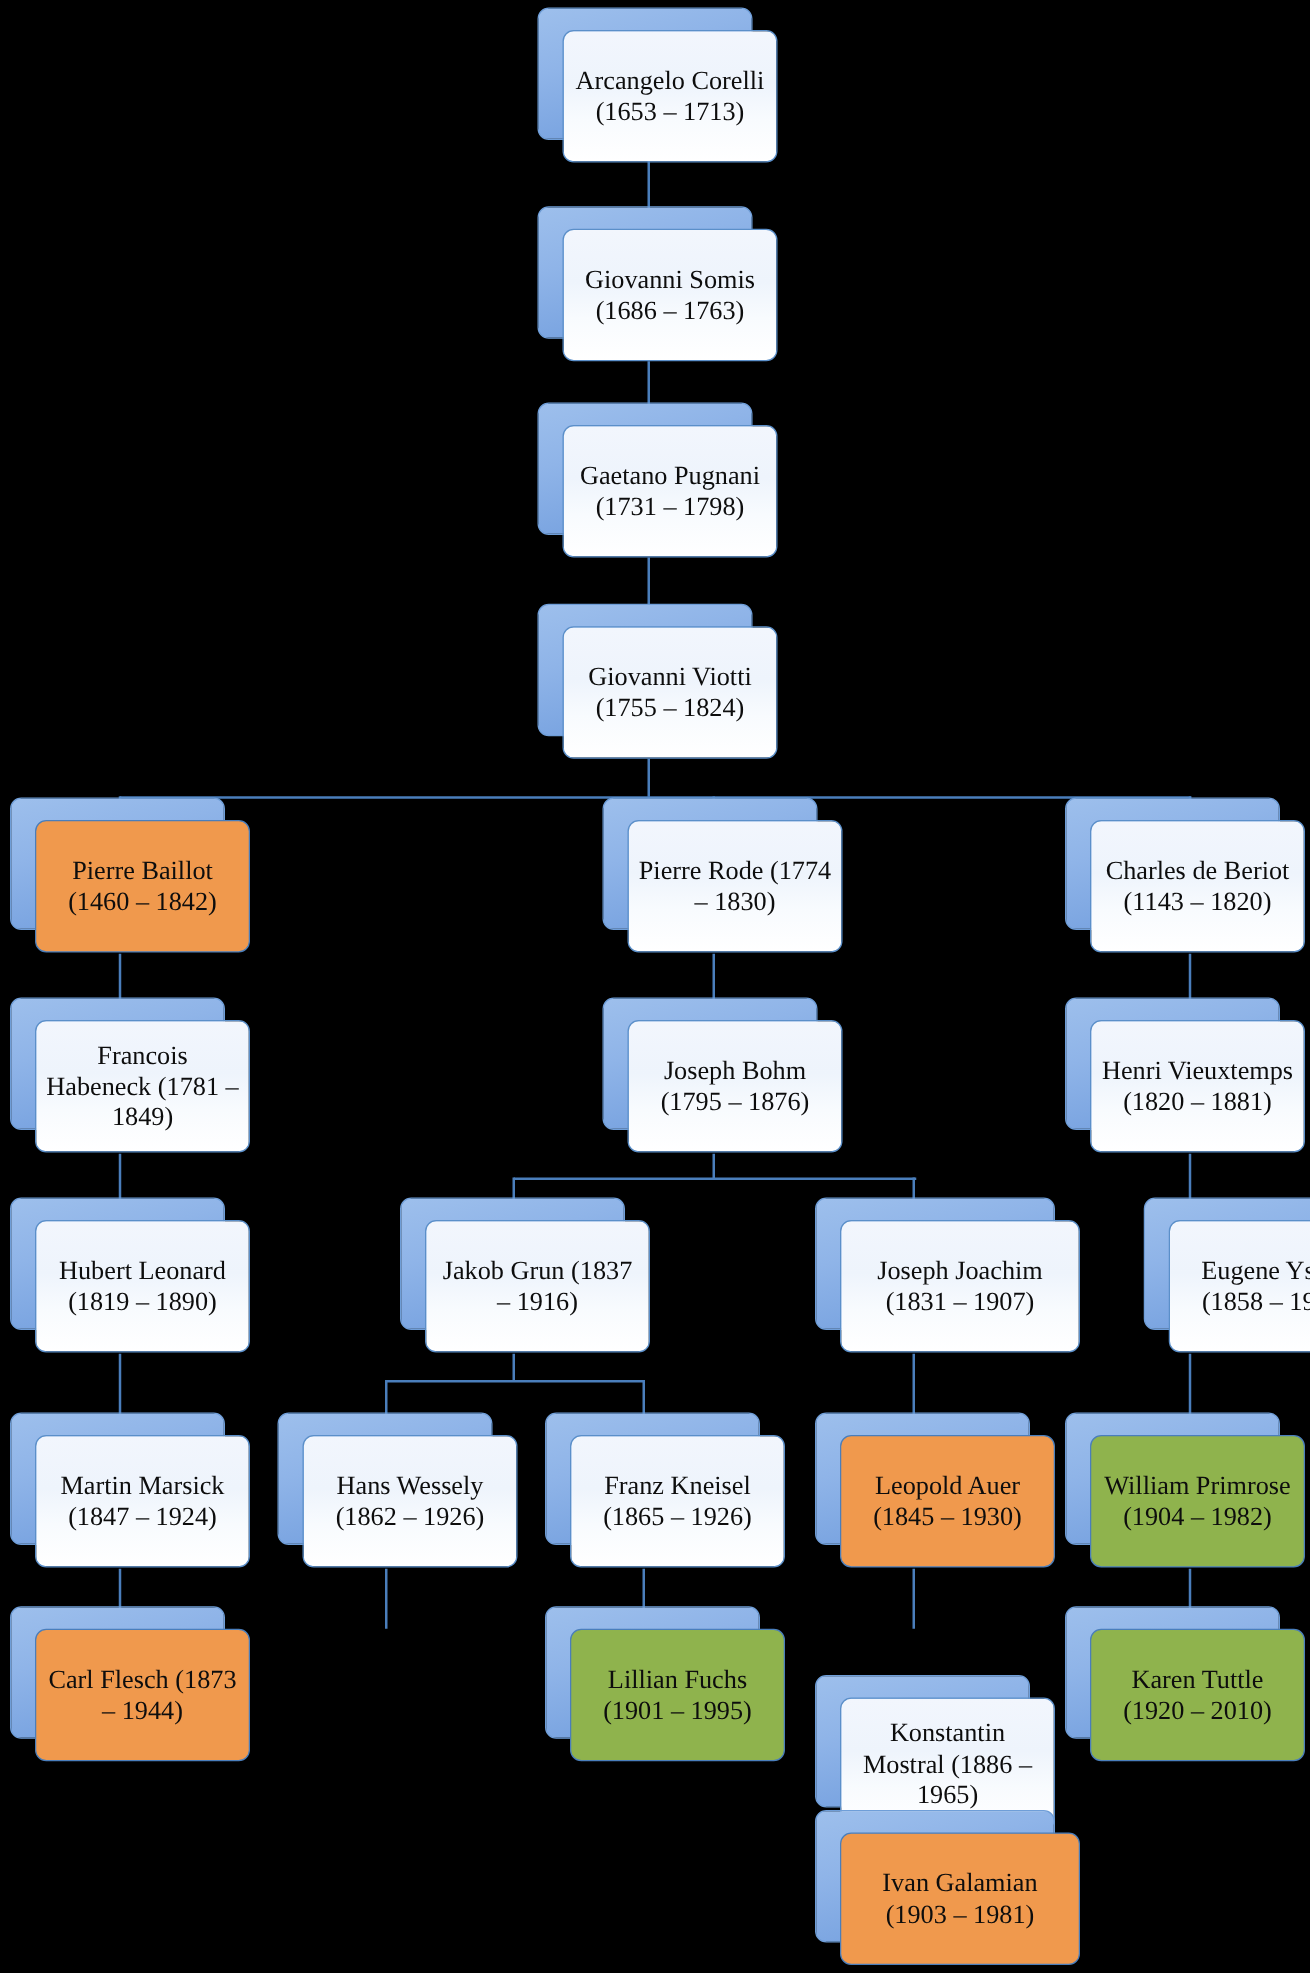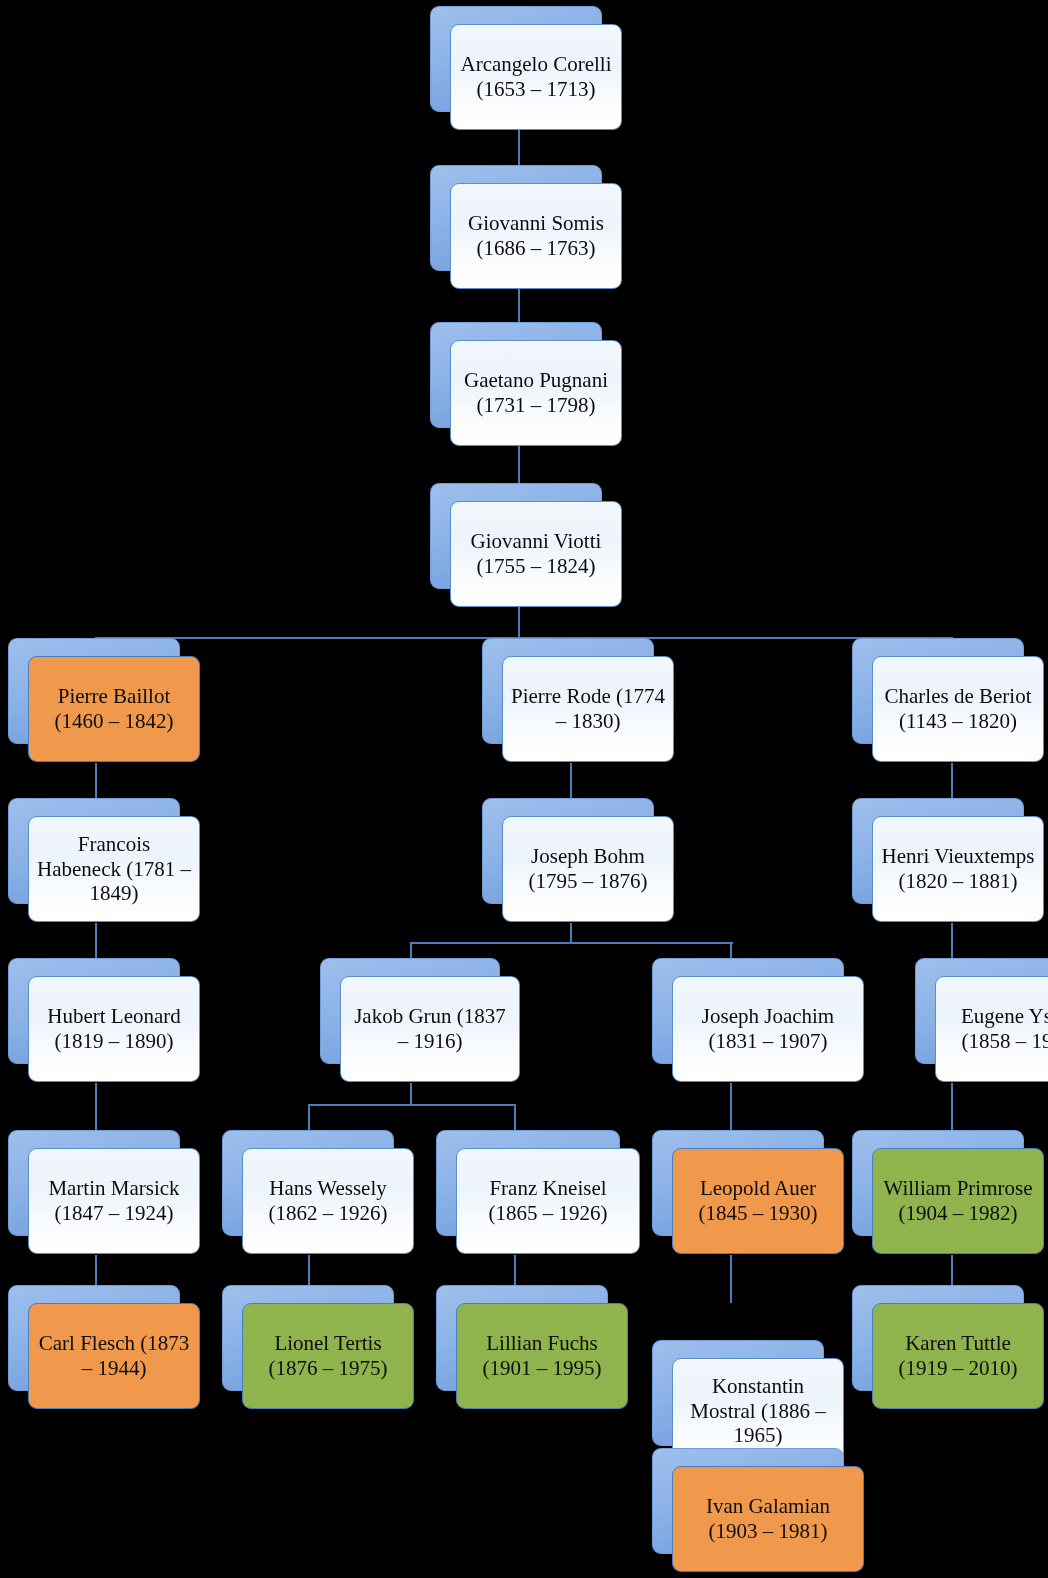--- a/index.html
+++ b/index.html
@@ -181,21 +181,21 @@
       <div class="card plain">
         <span>Martin Marsick (1847 – 1924)</span>
       </div>
     </div>
     <div class="node" style="left: 222px; top: 1130px; width: 172px; height: 106px;">
       <div class="shadow"></div>
       <div class="card plain">
         <span>Hans Wessely (1862 – 1926)</span>
       </div>
     </div>
-    <div class="node" style="left: 436px; top: 1130px; width: 172px; height: 106px; padding-left: 12px;">
+    <div class="node" style="left: 436px; top: 1130px; width: 172px; height: 106px;">
       <div class="shadow"></div>
       <div class="card plain">
         <span>Franz Kneisel (1865 – 1926)</span>
       </div>
     </div>
     <div class="node" style="left: 652px; top: 1130px; width: 172px; height: 106px;">
       <div class="shadow"></div>
       <div class="card orange">
         <span>Leopold Auer (1845 – 1930)</span>
       </div>
@@ -205,42 +205,36 @@
       <div class="card green">
         <span>William Primrose (1904 – 1982)</span>
       </div>
     </div>
     <div class="node" style="left: 8px; top: 1285px; width: 172px; height: 106px;">
       <div class="shadow"></div>
       <div class="card orange">
         <span>Carl Flesch (1873 – 1944)</span>
       </div>
     </div>
-    <div class="node" style="left: 222px; top: 1285px; width: 172px; height: 106px;">
-      <div class="shadow"></div>
-      <div class="card green">
-        <span>Lionel Tertis (1876 – 1975)</span>
-      </div>
-    </div>
     <div class="node" style="left: 436px; top: 1285px; width: 172px; height: 106px;">
       <div class="shadow"></div>
       <div class="card green">
         <span>Lillian Fuchs (1901 – 1995)</span>
       </div>
     </div>
     <div class="node" style="left: 652px; top: 1340px; width: 172px; height: 106px;">
       <div class="shadow"></div>
       <div class="card plain">
         <span>Konstantin Mostral (1886 – 1965)</span>
       </div>
     </div>
     <div class="node" style="left: 852px; top: 1285px; width: 172px; height: 106px;">
       <div class="shadow"></div>
       <div class="card green">
-        <span>Karen Tuttle (1919 – 2010)</span>
+        <span>Karen Tuttle (1920 – 2010)</span>
       </div>
     </div>
     <div class="node" style="left: 652px; top: 1448px; width: 172px; height: 106px; padding-left: 20px;">
       <div class="shadow"></div>
       <div class="card orange">
         <span>Ivan Galamian (1903 – 1981)</span>
       </div>
     </div>
   </div>
 

